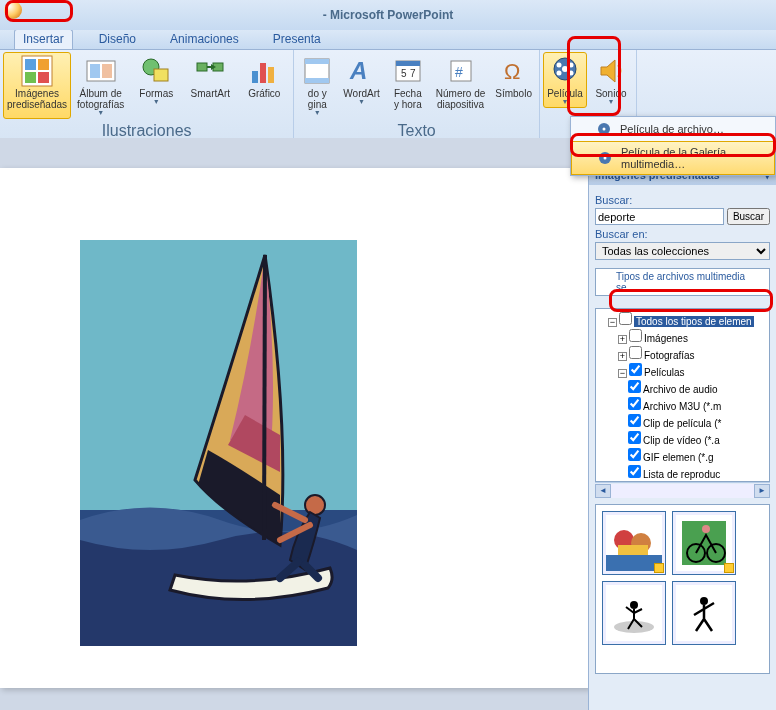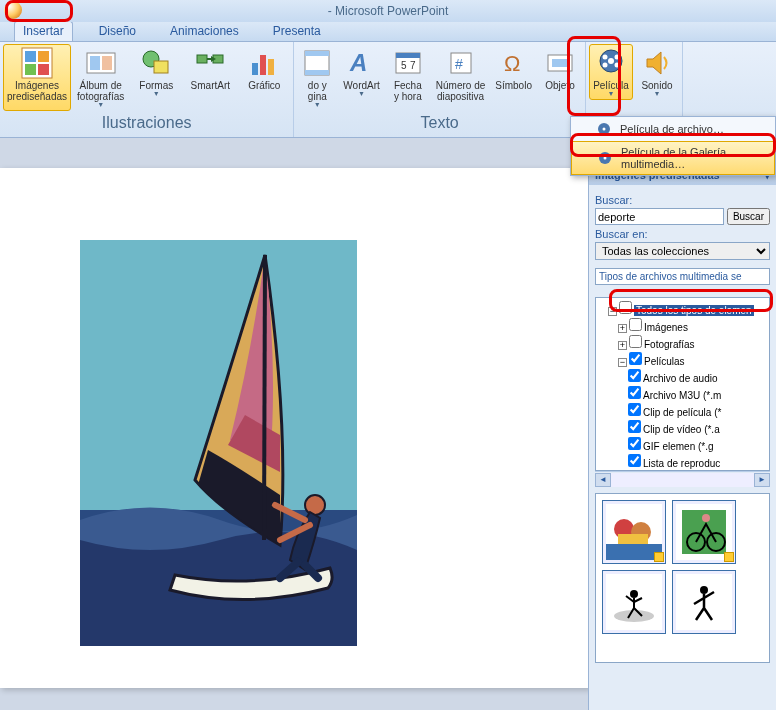--- a/index.html
+++ b/index.html
@@ -1,17 +1,17 @@
 <!DOCTYPE html>
 <html><head>
 <meta charset="utf-8">
 <style>
   * { box-sizing: border-box; margin: 0; padding: 0; font-family: "Segoe UI", Tahoma, sans-serif; }
   body { width: 776px; height: 710px; background: #fff; overflow: hidden; font-size: 11px; color: #333; }
-  .titlebar { height: 22px; background: linear-gradient(#dbe8f7,#c6daf1); display:flex; align-items:center; justify-content:center; color:#4a6a8a; font-size:12px; position:relative;}
+  .titlebar { height: 30px; background: linear-gradient(#dbe8f7,#c6daf1); display:flex; align-items:center; justify-content:center; color:#4a6a8a; font-size:12px; position:relative;font-weight:bold;}
   .titlebar .office-btn { position:absolute; left:4px; top:1px; width:18px; height:18px; border-radius:50%; background:radial-gradient(circle at 30% 30%, #fff, #ffcc66, #cc6600); }
   .hl-red { position:absolute; border:3px solid #e60000; border-radius:8px; pointer-events:none; z-index:50;}
   .ribbon-tabs { height:20px; background:linear-gradient(#dbe8f7,#c6daf1); display:flex; align-items:flex-end; padding-left:14px; gap:18px; border-bottom:1px solid #9ab3d5;}
   .ribbon-tab { font-size:12px; color:#2a5a9e; padding:2px 8px 3px; cursor:pointer;}
   .ribbon-tab.active { background:#e8f0fb; border:1px solid #9ab3d5; border-bottom:none; border-radius:3px 3px 0 0;}
   .ribbon { height:96px; background:linear-gradient(#e8f0fb,#d6e4f4); border-bottom:1px solid #9ab3d5; display:flex; }
   .group { border-right:1px solid #b8cde8; display:flex; flex-direction:column; }
   .group-body { display:flex; padding:2px 3px; gap:2px;}
   .group-title { text-align:center; font-size:16px; color:#4a6a8a; padding:1px 0 2px;}
   .rb-btn { display:flex; flex-direction:column; align-items:center; justify-content:flex-start; padding:2px 3px; cursor:pointer; border:1px solid transparent; border-radius:3px; min-width:44px;}
@@ -168,29 +168,20 @@
         <div class="lbl"><span>Número de<br>diapositiva</span></div>
       </div>
       <div class="rb-btn">
         <div class="ico">
             <svg width="32" height="32">
               <text x="6" y="24" font-size="22" fill="#c07030">Ω</text>
             </svg>
           </div>
         <div class="lbl">Símbolo</div>
       </div>
-      <div class="rb-btn">
-        <div class="ico">
-            <svg width="32" height="32">
-              <rect x="4" y="8" width="24" height="16" fill="#fff" stroke="#888"></rect>
-              <rect x="8" y="12" width="16" height="8" fill="#a0c8f0"></rect>
-            </svg>
-          </div>
-        <div class="lbl">Objeto</div>
-      </div>
     </div>
     <div class="group-title">Texto</div>
   </div>
 
   <div class="group">
     <div class="group-body">
       <div class="rb-btn selected">
         <div class="ico">
             <svg width="32" height="32">
               <circle cx="16" cy="14" r="11" fill="#4a78b0" stroke="#2a4a70"></circle>
@@ -278,21 +269,21 @@
     <label>Buscar:</label>
     <div class="search-row">
       <input type="text" value="deporte" style="">
       <button>Buscar</button>
     </div>
     <label>Buscar en:</label>
     <select>
       <option>Todas las colecciones</option>
     </select>
 
-    <div style="margin-top:8px; background:#fff; border:1px solid #8aa6c7; padding:2px 3px; font-size:10px;">
+    <div style="margin-top:8px; background:#fff; border:1px solid #8aa6c7; padding:2px 20px; font-size:10px;">
       <span>Tipos de archivos multimedia se</span>
     </div>
 
     <div class="tree">
       <ul>
         <li><span class="pm">−</span><input type="checkbox" class="cb" style=""><span style="background:#2a5a9e;color:#fff;padding:0 2px">Todos los tipos de elemen</span>
           <ul>
             <li><span class="pm">+</span><input type="checkbox" class="cb" style=""><span>Imágenes</span></li>
             <li><span class="pm">+</span><input type="checkbox" class="cb" style=""><span>Fotografías</span></li>
             <li><span class="pm">−</span><input type="checkbox" class="cb" checked="" style=""><span>Películas</span>

